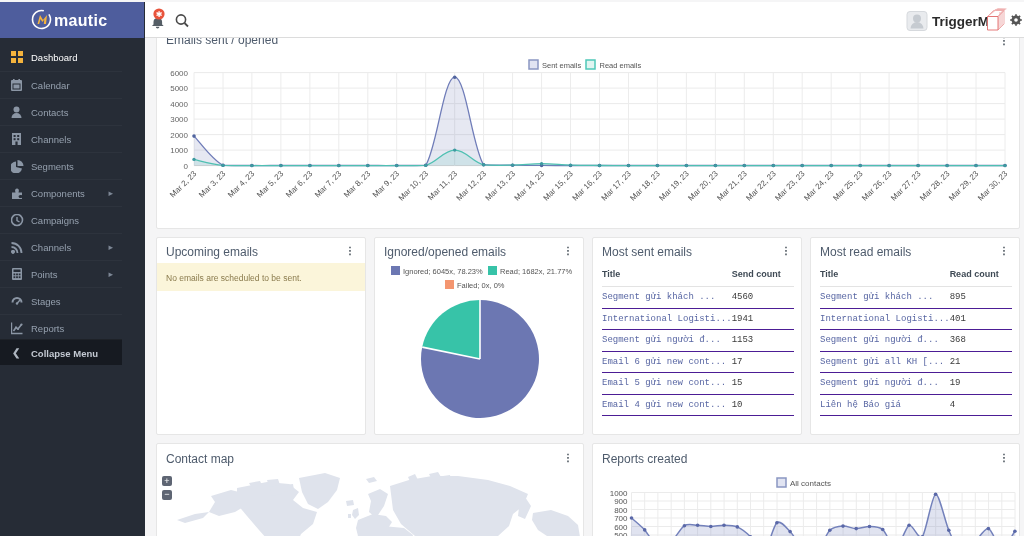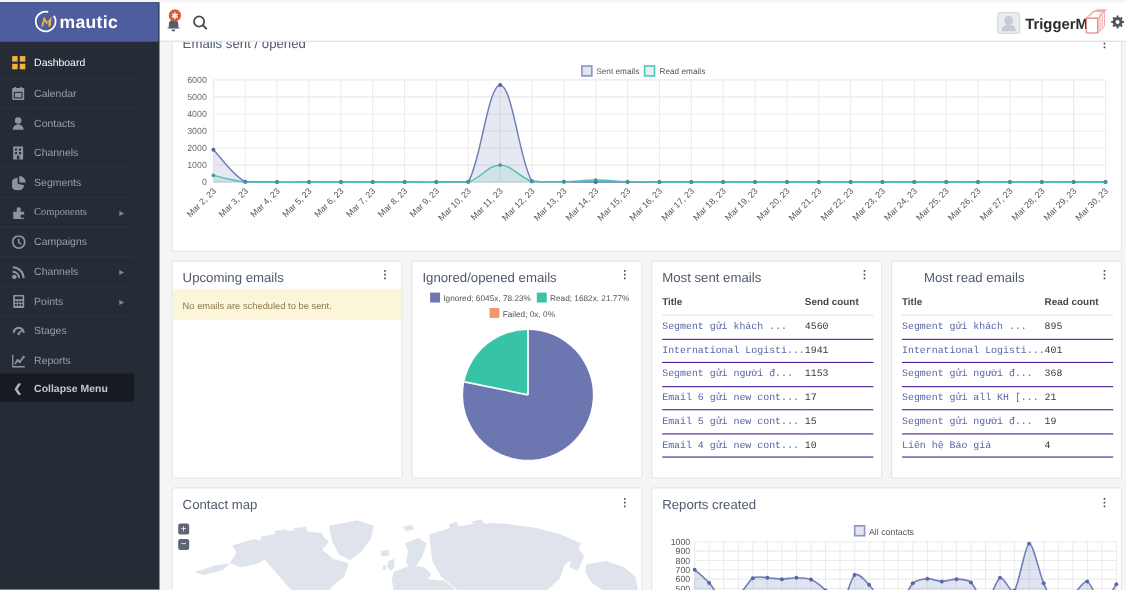--- a/index.html
+++ b/index.html
@@ -225,21 +225,21 @@
         <tr>
               <td class="lnk">Email 4 gửi new cont...</td>
               <td>10</td>
             </tr>
       </tbody>
         </table>
     </div>
   </div>
 
   <div class="card" id="card5" style="left:810px; top:237px; width:210px; height:198px;">
-    <div class="ctitle" style="position:absolute; left:9px; top:7px;margin-left:20px;">Most read emails</div>
+    <div class="ctitle" style="position:absolute; left:9px; top:7px;">Most read emails</div>
     <div class="kebab" style="right:10px; top:11px;">⋮</div>
     <div style="position:absolute; left:9px; top:26px; width:192px;">
       <table class="dash">
         <tbody>
             <tr>
               <th style="width:105px;">Title</th>
               <th>Read count</th>
             </tr>
         <tr>
               <td class="lnk">Segment gửi khách ...</td>
@@ -481,21 +481,21 @@
         </svg>
         <span class="mi-label">Channels</span>
       </div>
       <div class="menu-item" style="top:108px;">
         <svg class="mi-icon" viewBox="0 0 13 13">
           <path d="M6.5 0 a6 6 0 0 1 6 6 l-6 0 z" fill="#8b96a5"></path>
           <path d="M5 1.5 a6 6 0 1 0 6 7 l-6-1.5 z" fill="#8b96a5"></path>
         </svg>
         <span class="mi-label">Segments</span>
       </div>
-      <div class="menu-item" style="top:135px;font-family:Liberation Serif, serif;">
+      <div class="menu-item" style="top:135px;">
         <svg class="mi-icon" viewBox="0 0 13 13">
           <path d="M1 5.5 L4.5 5.5 C3.4 2.8 4.6 1.5 6 1.5 C7.4 1.5 8.6 2.8 7.5 5.5 L11 5.5 L11 8.2 C8.6 7.4 7.6 8.4 7.6 9.5 C7.6 10.6 8.6 11.6 11 10.8 L11 12 L1 12 z" fill="#8b96a5"></path>
         </svg>
         <span class="mi-label">Components</span>
         <span class="mi-arr">▸</span>
       </div>
       <div class="menu-item" style="top:162px;">
         <svg class="mi-icon" viewBox="0 0 13 13">
           <circle cx="6" cy="6" r="5.5" fill="none" stroke="#8b96a5" stroke-width="1.6"></circle>
           <path d="M6 3 l0 3.5 2.5 1.5" stroke="#8b96a5" stroke-width="1.4" fill="none"></path>

